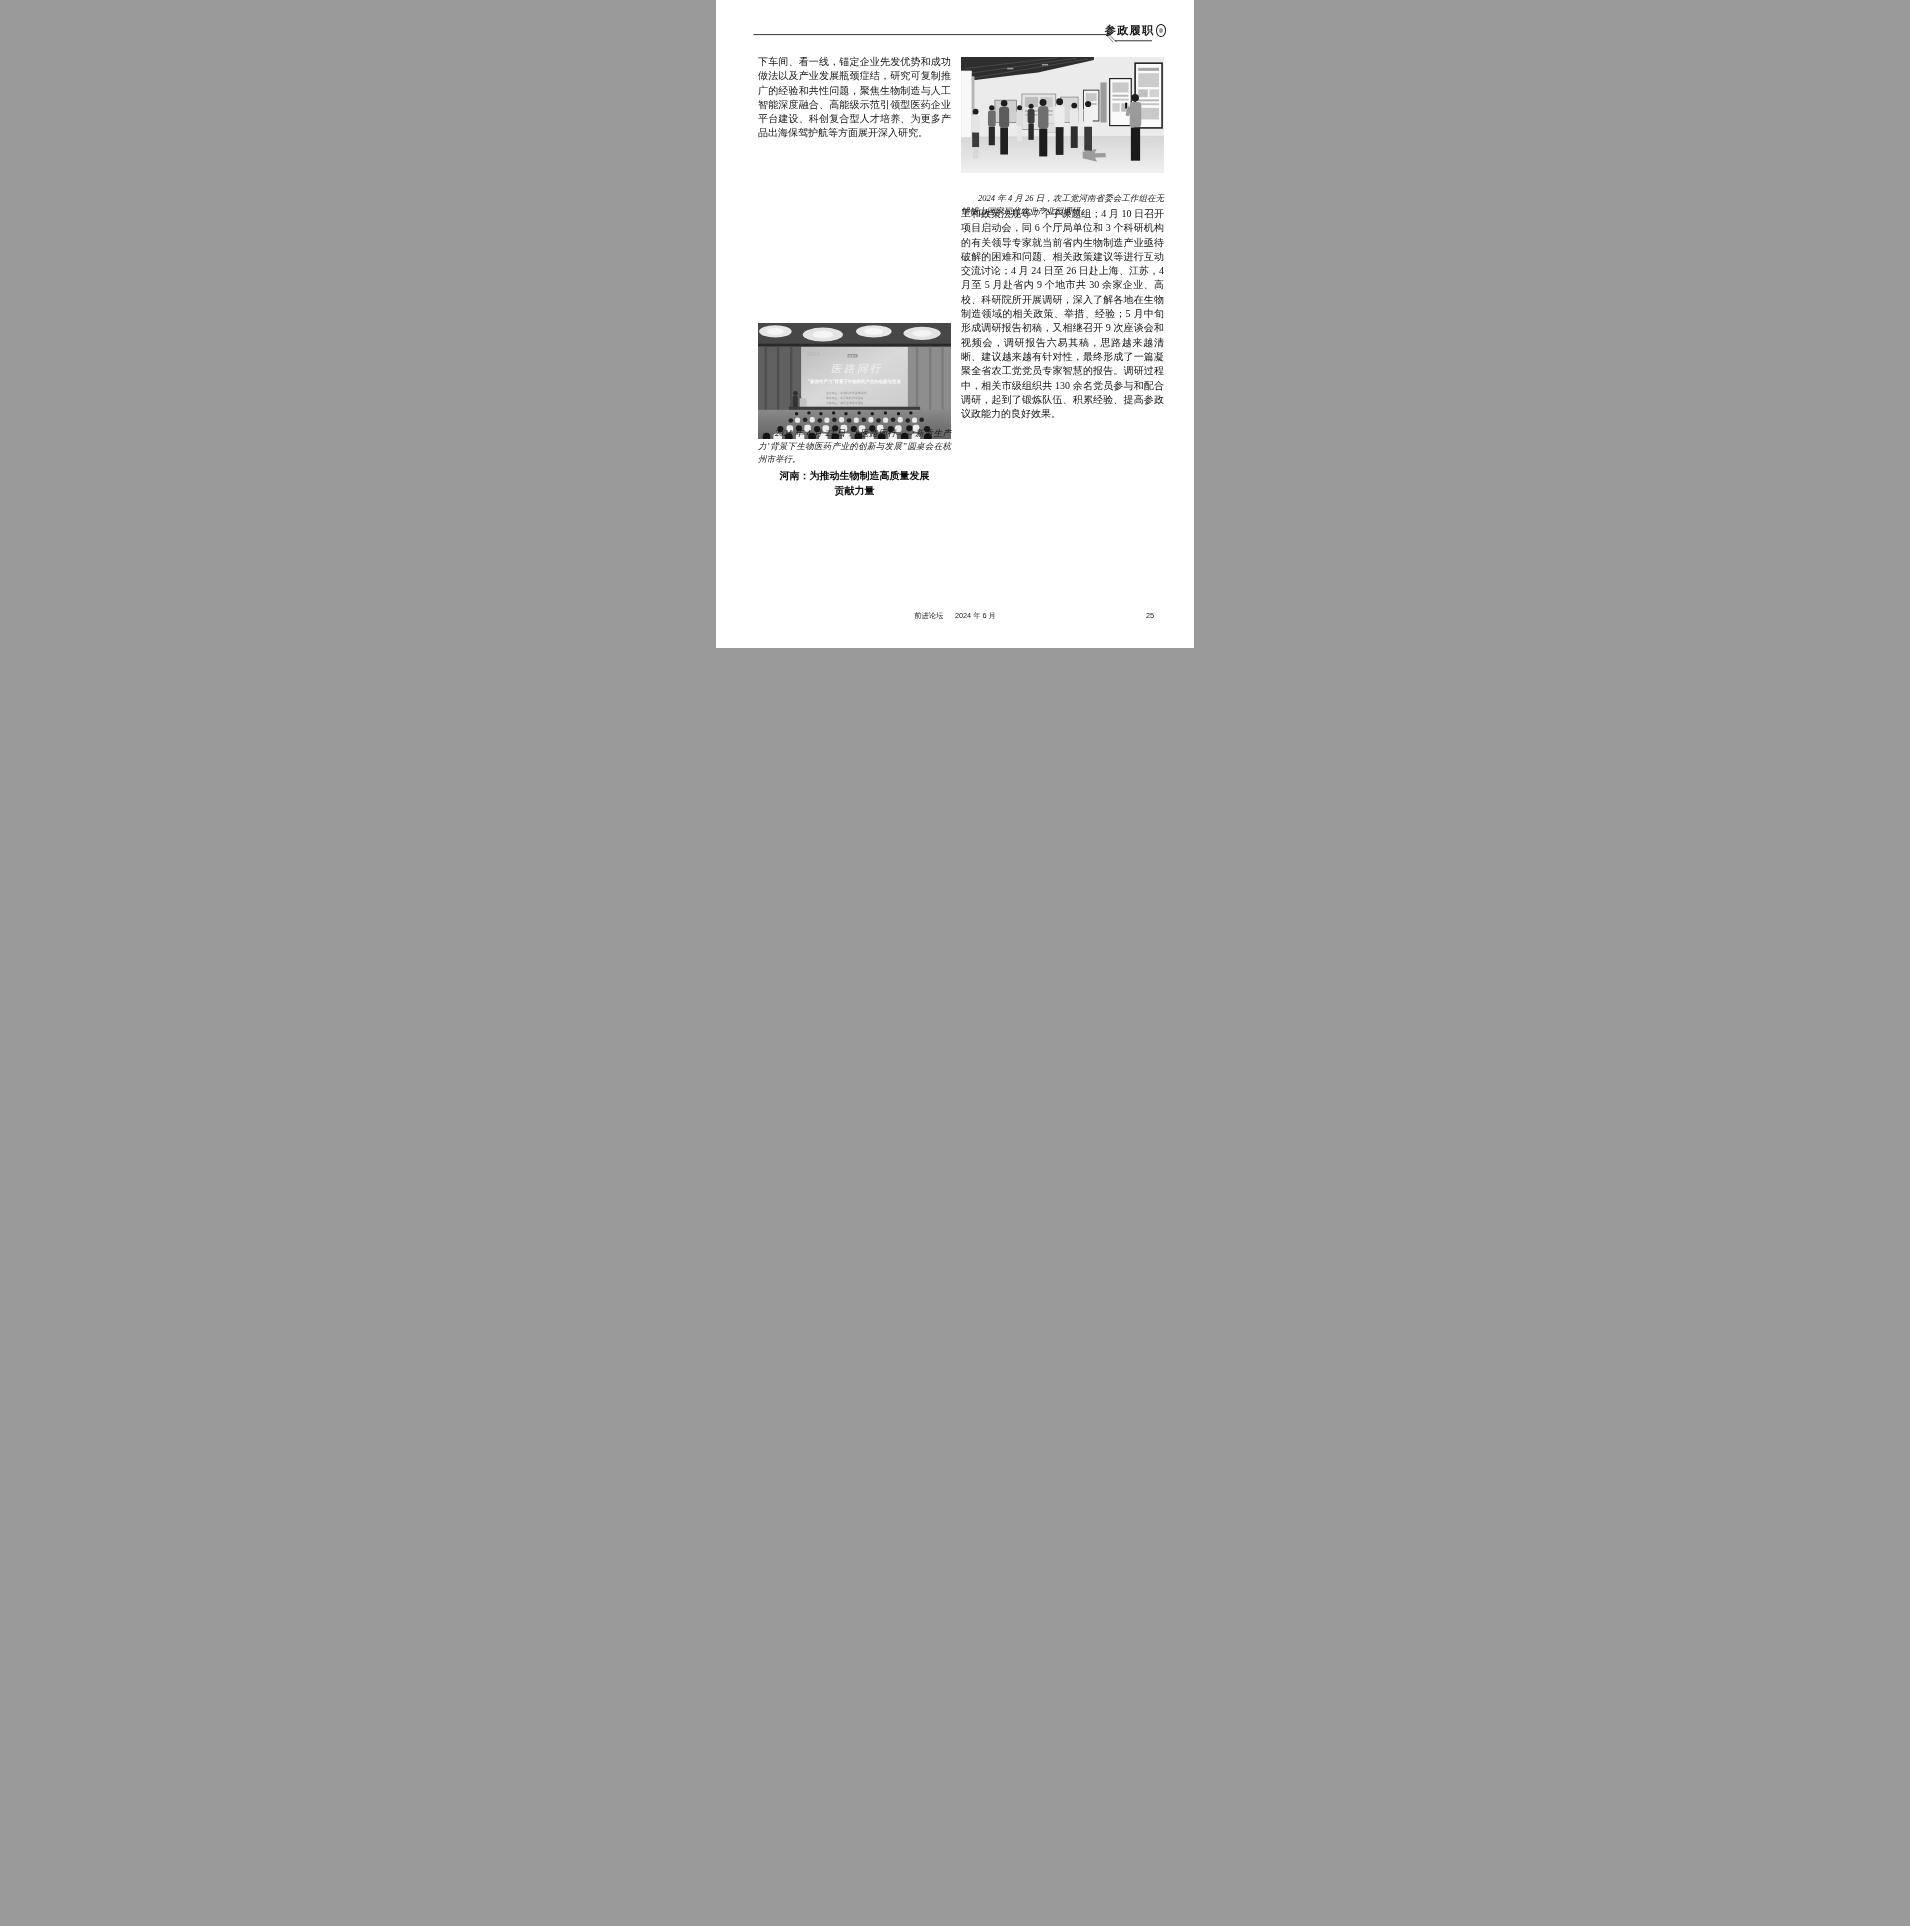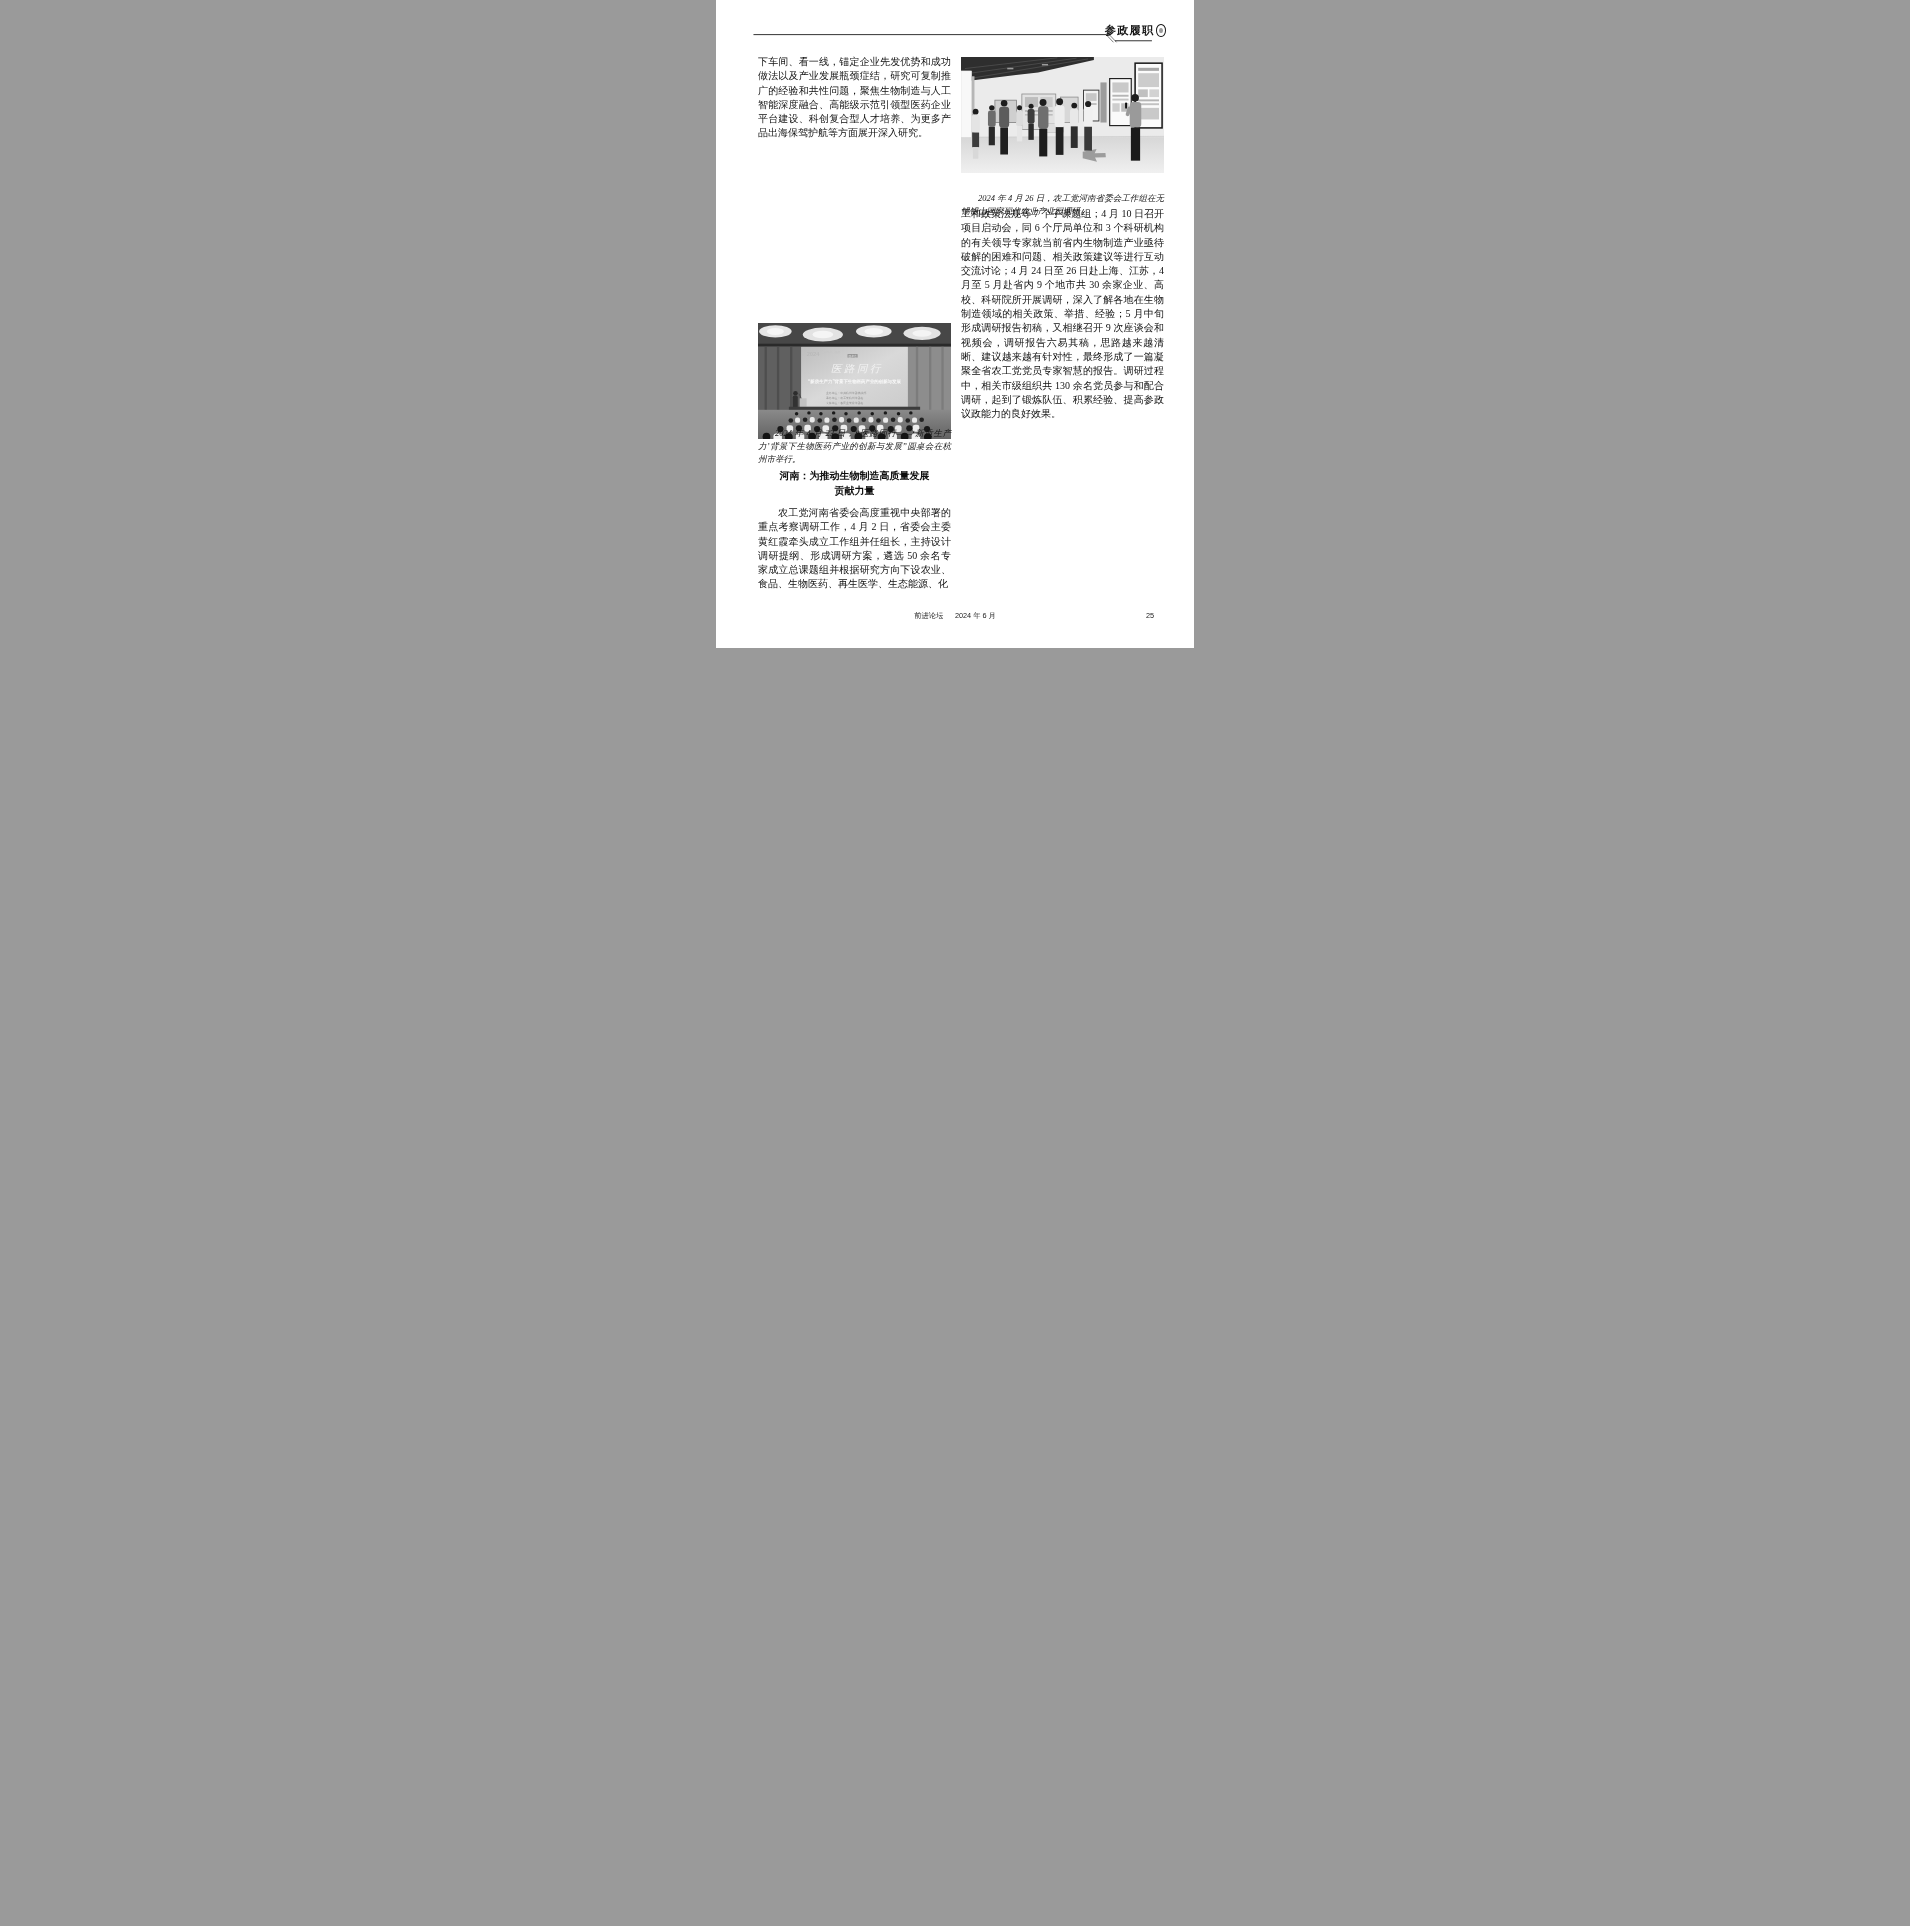--- a/index.html
+++ b/index.html
@@ -185,23 +185,20 @@
     </svg>
   </div>
 
   <div class="abs colL caption" style="top:415px;">2024 年 4 月 23 日，“医路同行——‘新质生产力’背景下生物医药产业的创新与发展”圆桌会在杭州市举行。</div>
 
   <div class="abs colL heading" style="top:468px;">
     <div>河南：为推动生物制造高质量发展</div>
     <div>贡献力量</div>
   </div>
 
-  <div class="abs colL body-text" style="top:506px;">
-    <p class="indent">农工党河南省委会高度重视中央部署的重点考察调研工作，4 月 2 日，省委会主委黄红霞牵头成立工作组并任组长，主持设计调研提纲、形成调研方案，遴选 50 余名专家成立总课题组并根据研究方向下设农业、食品、生物医药、再生医学、生态能源、化</p>
-  </div>
 
   <div class="abs colR photo" style="top:57px;height:116px;">
     <svg viewBox="0 0 527 301" preserveAspectRatio="none">
       <defs>
         <linearGradient id="flr2" x1="0" y1="0" x2="0" y2="1">
           <stop offset="0" stop-color="#d7d7d7"></stop>
             <stop offset="1" stop-color="#f0f0f0"></stop>
         </linearGradient>
       </defs>
       <rect width="527" height="301" fill="#ebebeb"></rect>

